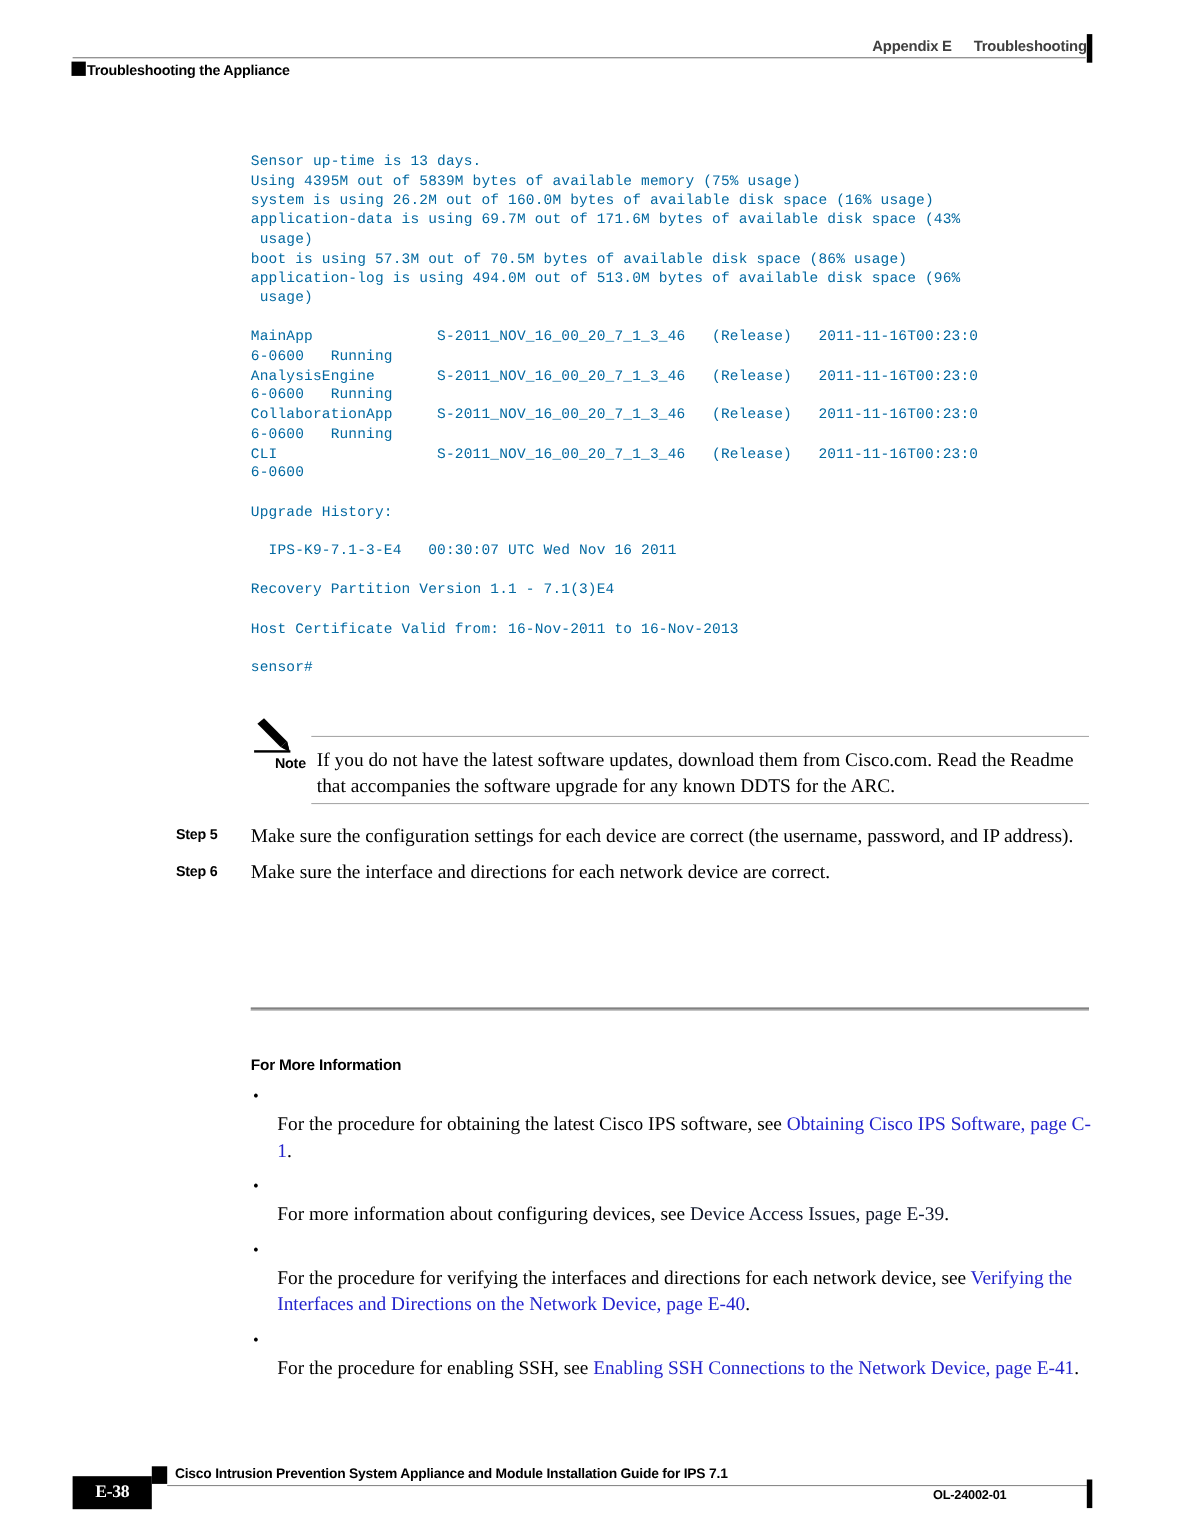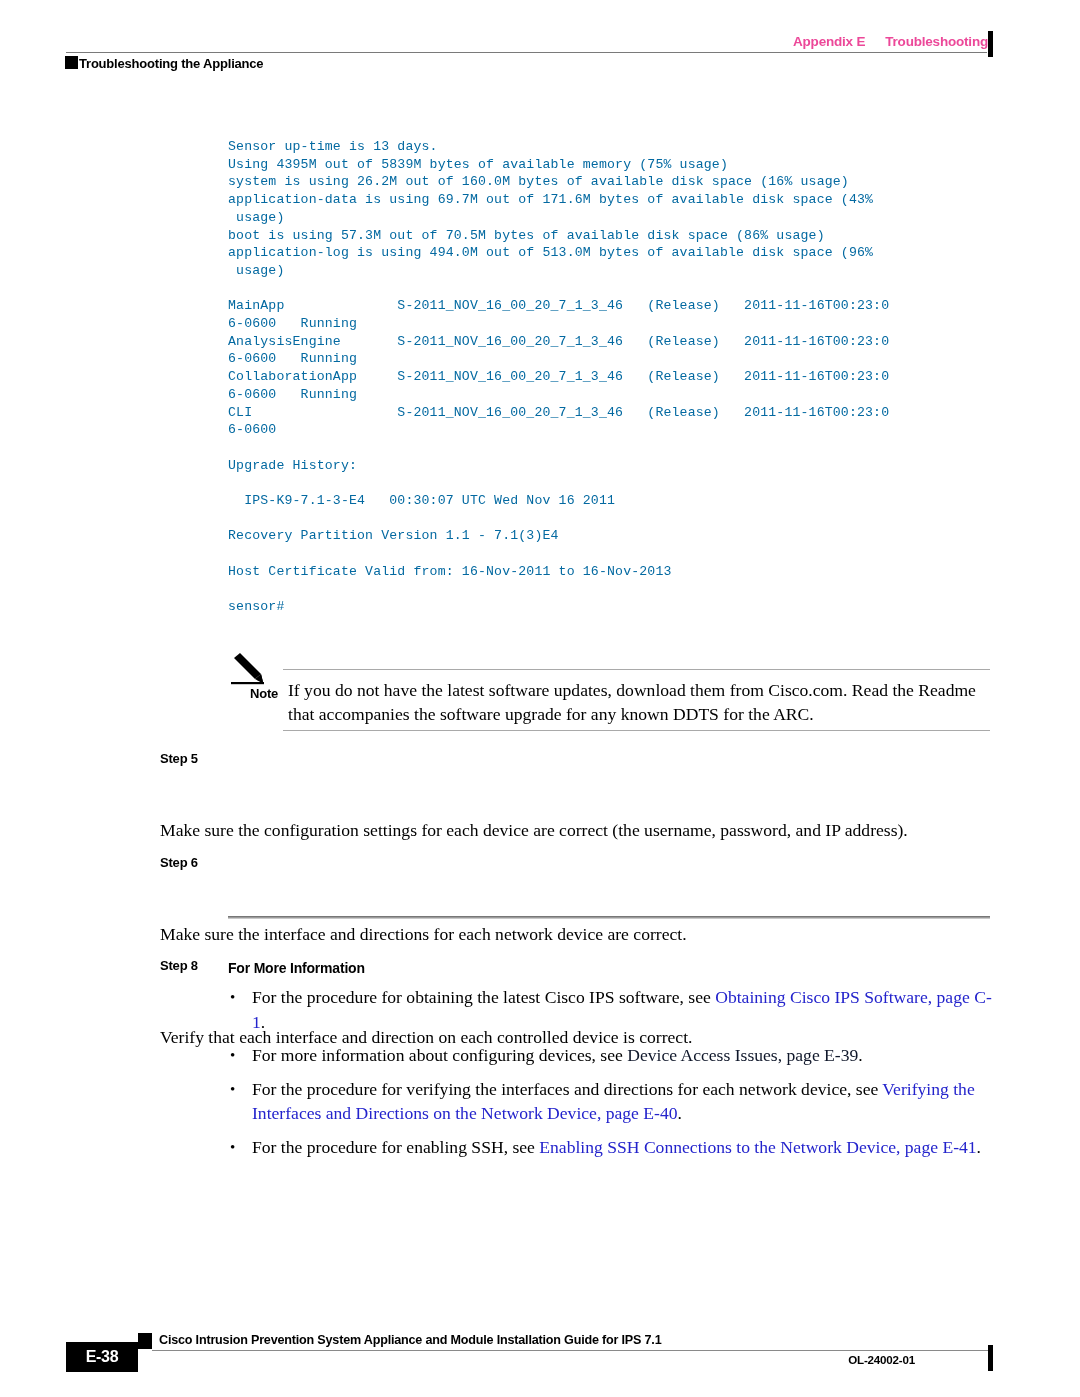--- a/index.html
+++ b/index.html
@@ -24,21 +24,21 @@
     height: 86px;
   }
   .hdr-right {
     position: absolute;
     right: 92px;
     top: 34px;
     font-family: "Liberation Sans", sans-serif;
     font-weight: bold;
     font-size: 13.5px;
     letter-spacing: -0.2px;
-    color: #ec4899;
+    color: #404040;
     white-space: nowrap;
   }
   .hdr-right .hdr-gap { display: inline-block; width: 20px; }
   .hdr-rule {
     position: absolute;
     left: 66px;
     top: 52px;
     width: 921px;
     height: 1px;
     background: #7a7a7a;
@@ -139,21 +139,20 @@
   .steps {
     position: absolute;
     left: 160px;
     top: 748px;
     width: 850px;
   }
   .step-row {
     display: flex;
     align-items: flex-start;
     margin-bottom: 9px;
-    flex-direction: column;
   }
   .step-label {
     flex: 0 0 68px;
     font-family: "Liberation Sans", sans-serif;
     font-weight: bold;
     font-size: 13px;
     letter-spacing: -0.2px;
     padding-top: 3px;
     white-space: nowrap;
   }
@@ -201,20 +200,21 @@
     flex: 0 0 22px;
     font-size: 15px;
     line-height: 24.5px;
     text-align: left;
     padding-left: 2px;
   }
   .bullet-text {
     flex: 1 1 auto;
     font-size: 17.6px;
     line-height: 24.5px;
+    margin-top: 24px;
   }
   .lnk { color: #2323cc; }
 
   
   .page-footer {
     position: absolute;
     left: 0;
     top: 1300px;
     width: 1008px;
     height: 97px;
@@ -254,21 +254,21 @@
     background: #000;
   }
   .ftr-pagenum {
     position: absolute;
     left: 66px;
     top: 42px;
     width: 72px;
     height: 30px;
     line-height: 30px;
     text-align: center;
-    font-family: Liberation Sans, sans-serif;
+    font-family: Liberation Serif, serif;
     font-weight: bold;
     font-size: 16px;
     letter-spacing: -0.3px;
     color: #ffffff;
   }
   .ftr-docid {
     position: absolute;
     right: 93px;
     top: 53px;
     font-family: "Liberation Sans", sans-serif;
@@ -320,24 +320,20 @@
 
 <div class="steps">
     <div class="step-row">
       <div class="step-label">Step 5</div>
       <div class="step-text">Make sure the configuration settings for each device are correct (the username, password, and IP address).</div>
     </div>
     <div class="step-row">
       <div class="step-label">Step 6</div>
       <div class="step-text">Make sure the interface and directions for each network device are correct.</div>
     </div>
-    <div class="step-row">
-      <div class="step-label">Step 8</div>
-      <div class="step-text">Verify that each interface and direction on each controlled device is correct.</div>
-    </div>
   </div>
 
 <div class="section-rule"></div>
 
 <div class="fmi-heading">For More Information</div>
 <div class="bullets">
     <div class="bullet-row">
       <div class="bullet-mark">•</div>
       <div class="bullet-text"><span>For the procedure for obtaining the latest Cisco IPS software, see </span><a class="lnk" href="#" style="text-decoration: none; color: rgb(35, 35, 204);">Obtaining Cisco IPS Software, page C-1</a><span>.</span></div>
     </div>

